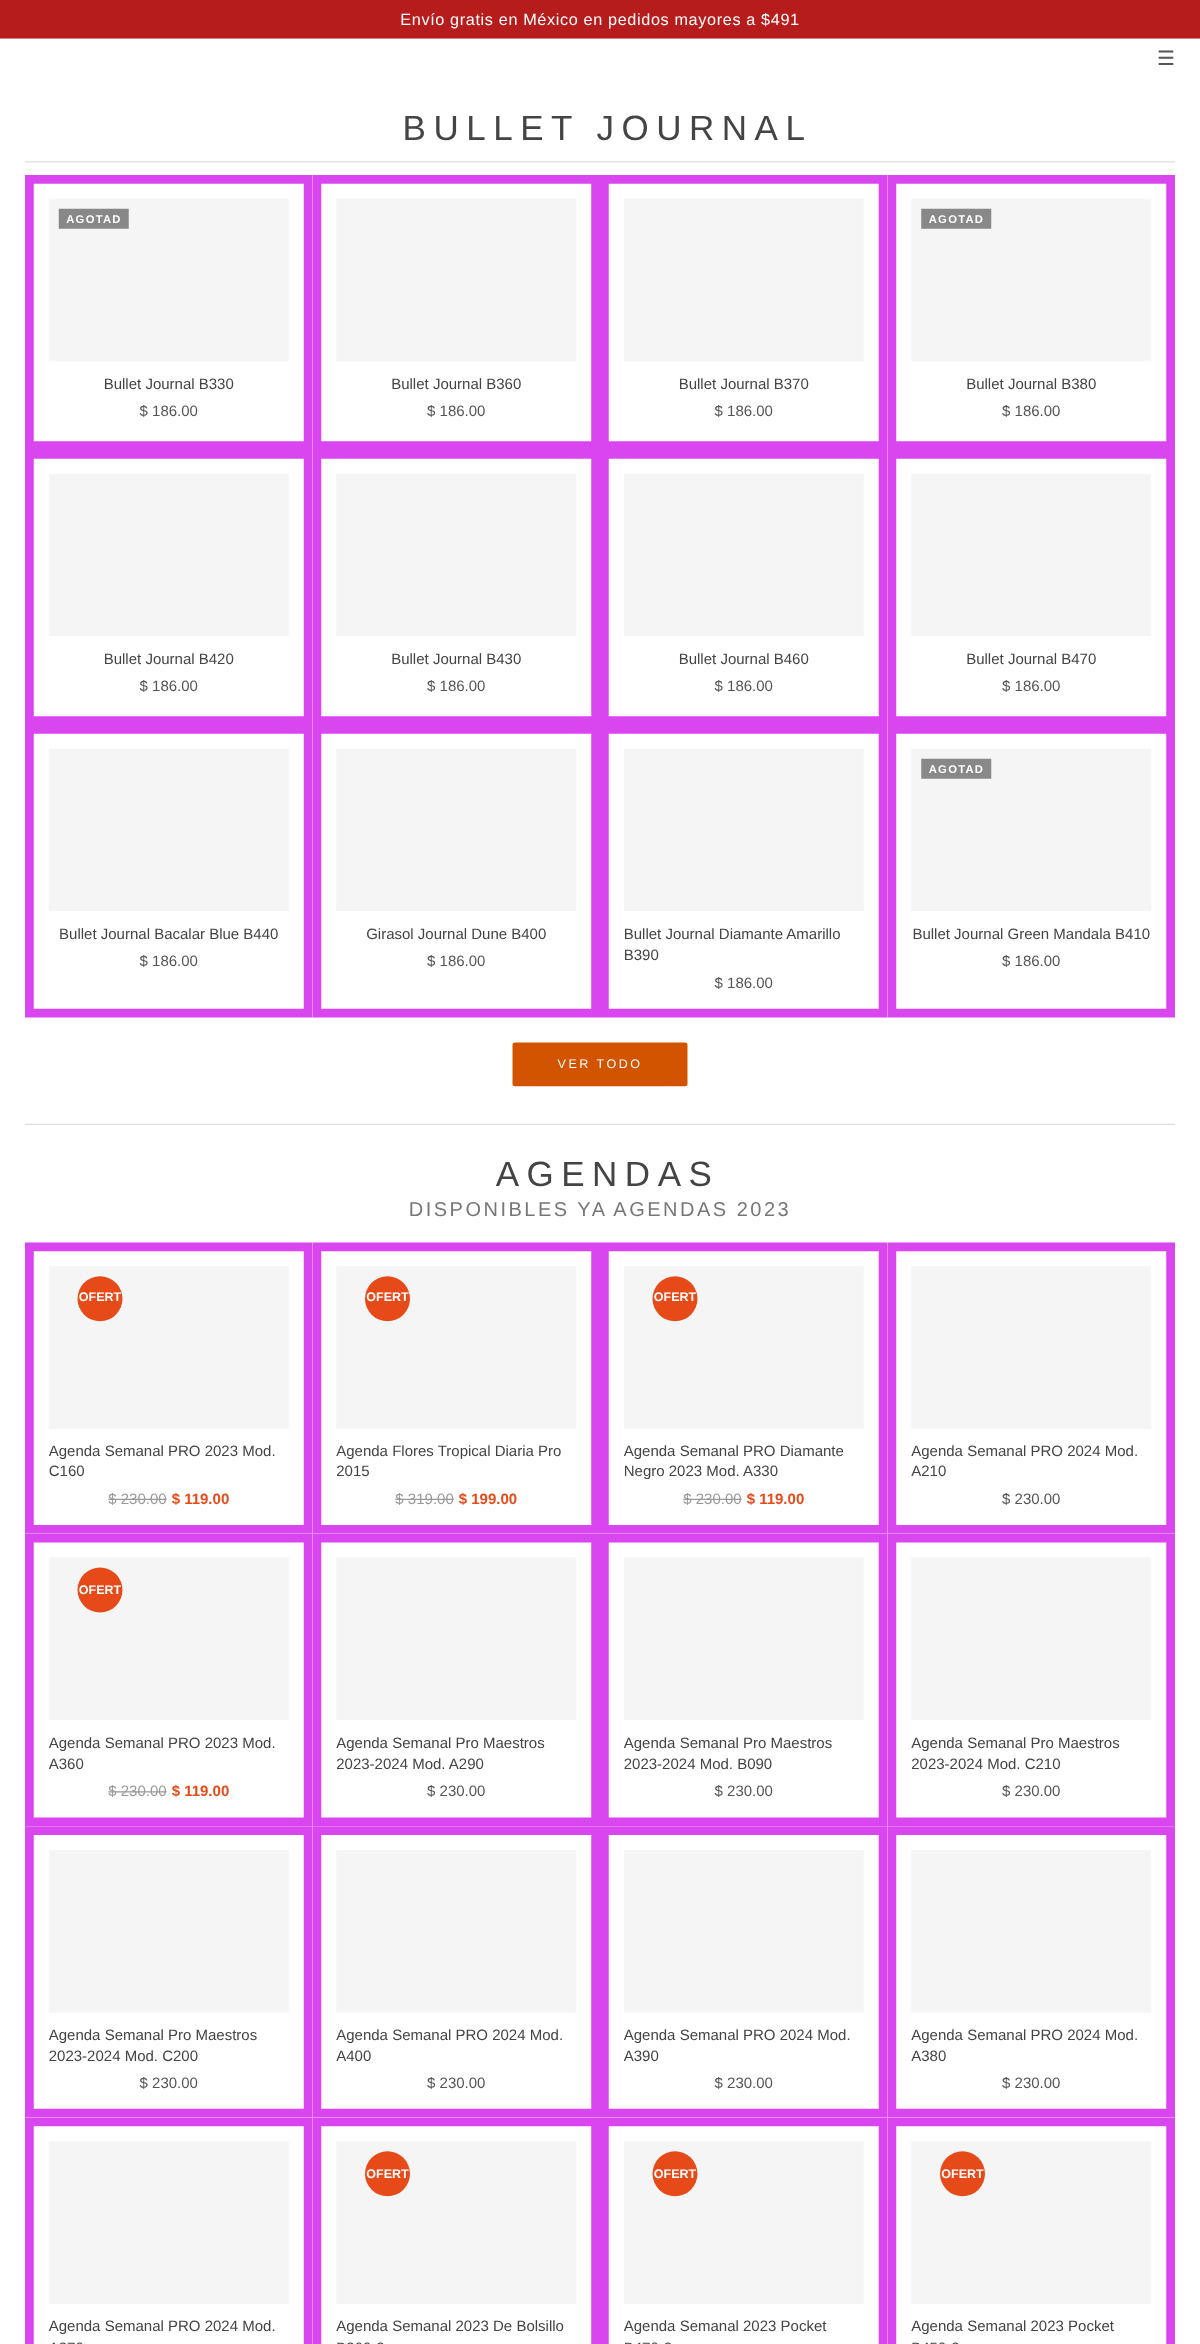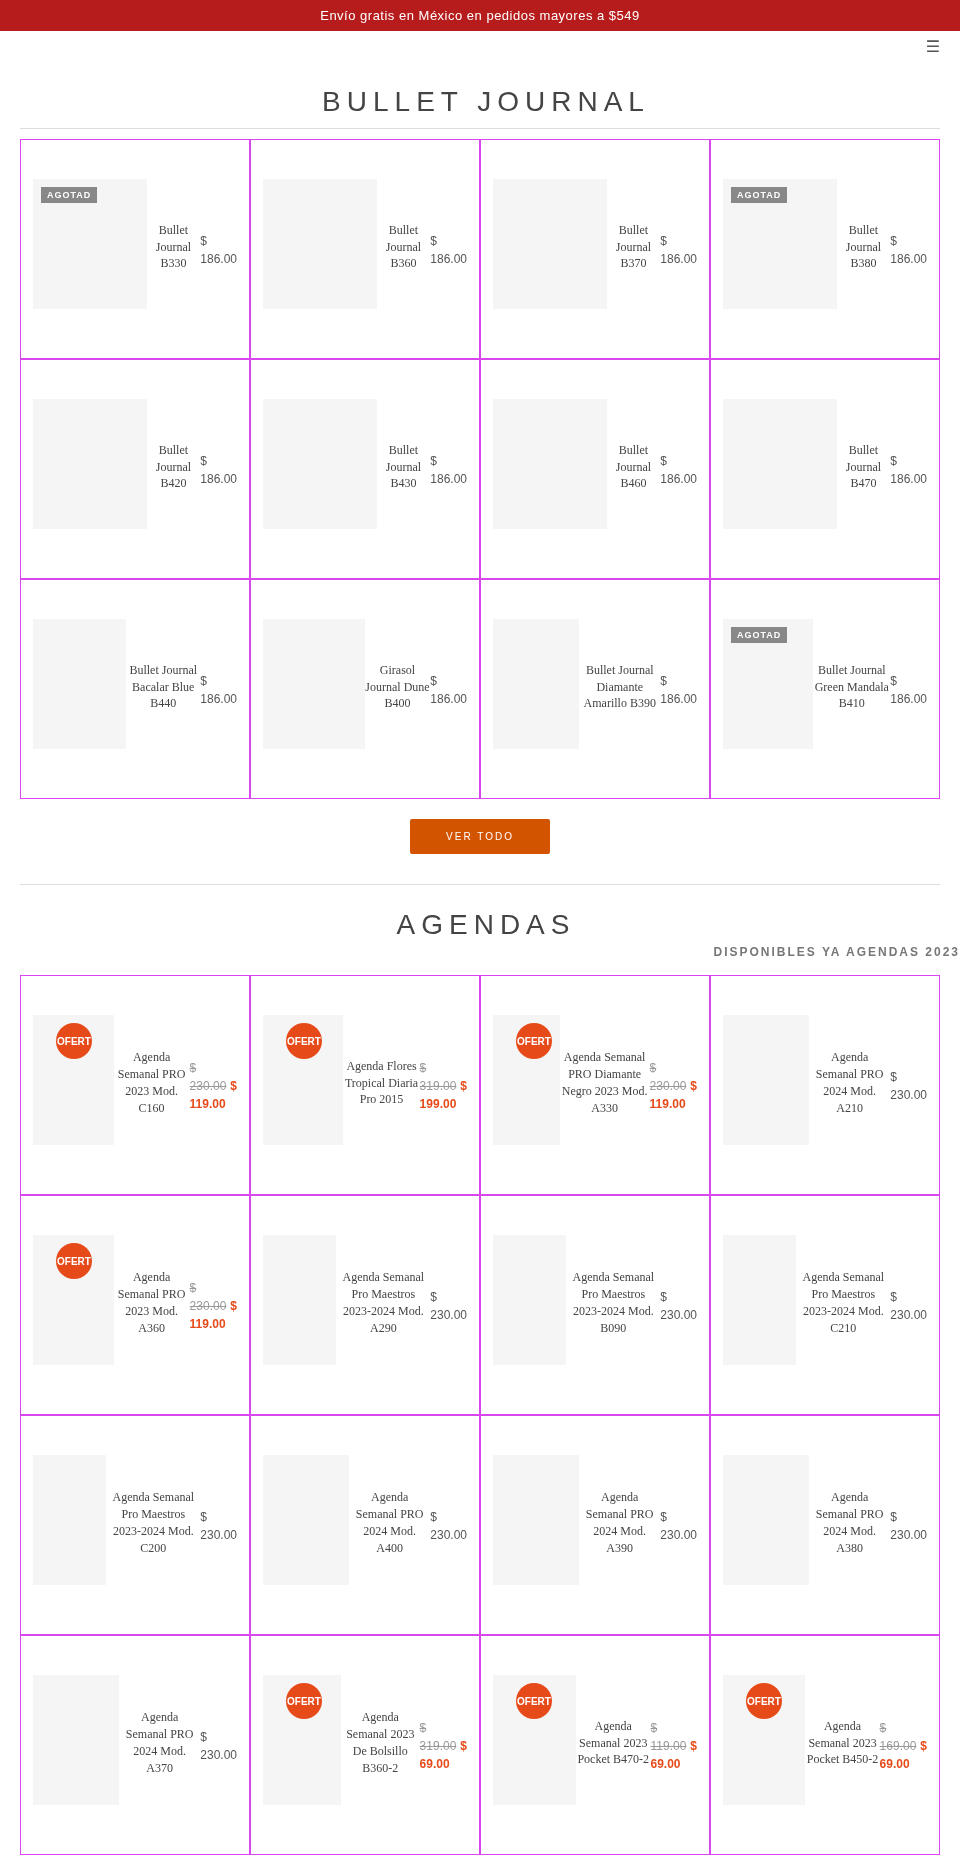--- a/index.html
+++ b/index.html
@@ -32,41 +32,40 @@
     .section-title {
       text-align: center;
       font-size: 28px;
       letter-spacing: 6px;
       color: #444;
       margin: 24px 0 4px 0;
       font-weight: 400;
       padding-left: 12px;
     }
     .section-subtitle {
-      text-align: right;
-      font-size: 12px;
+      text-align: center;
+      font-size: 16px;
       letter-spacing: 2px;
       color: #777;
       margin-bottom: 16px;
-      font-weight: bold;
     }
 
     
     .product-grid {
       display: grid;
       grid-template-columns: repeat(4, 1fr);
       gap: 0;
       padding: 0 20px;
     }
 
     .product-card {
-      border: 1px solid #d946ef;
+      border: 7px solid #d946ef;
       padding: 12px;
       display: flex;
-      flex-direction: row;
+      flex-direction: column;
       align-items: center;
       position: relative;
       background: #fff;
       min-height: 220px;
     }
 
     .product-image-area {
       width: 100%;
       height: 130px;
       background: #f5f5f5;
@@ -101,25 +100,23 @@
       border-radius: 50%;
       display: flex;
       align-items: center;
       justify-content: center;
       font-weight: bold;
       z-index: 2;
     }
 
     .product-name {
       font-size: 12px;
-      text-align: center;
       color: #444;
       margin-bottom: 4px;
       line-height: 1.4;
-      font-family: Liberation Serif, serif;
     }
 
     .product-price {
       font-size: 12px;
       color: #555;
     }
 
     .product-price-original {
       text-decoration: line-through;
       color: #999;
@@ -154,21 +151,21 @@
     .section-divider {
       border: none;
       border-top: 1px solid #ddd;
       margin: 10px 20px;
     }
   </style>
 </head>
 <body>
 
 <div class="top-banner">
-  <span>Envío gratis en México en pedidos mayores a $549</span>
+  <span>Envío gratis en México en pedidos mayores a $491</span>
 </div>
 
 <div class="top-nav">
   <span class="top-nav-icon">☰</span>
 </div>
 
 <h2 class="section-title">BULLET JOURNAL</h2>
 <hr class="section-divider">
 
 <div class="product-grid" id="bj-grid">

